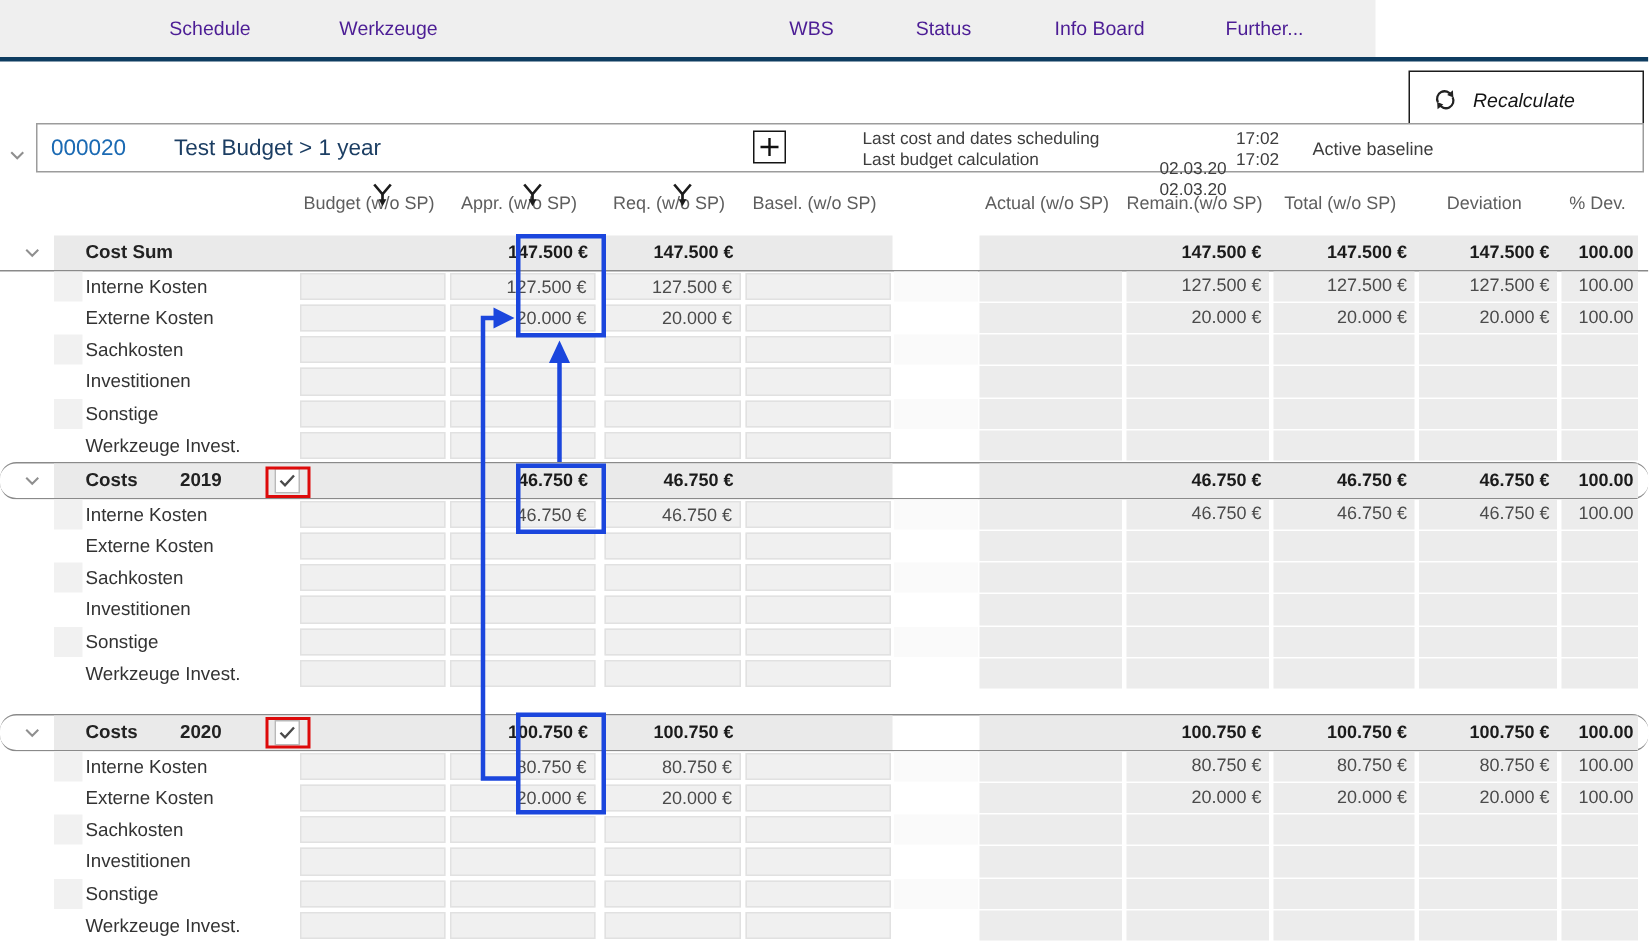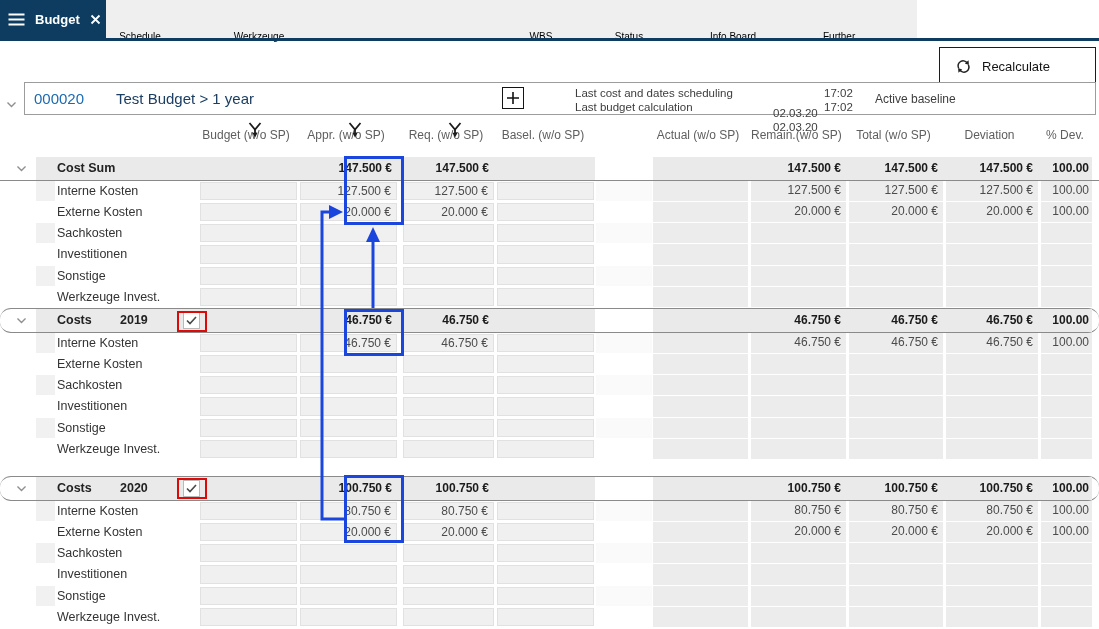--- a/index.html
+++ b/index.html
@@ -7,26 +7,26 @@
           font-family:"Liberation Sans",sans-serif;-webkit-font-smoothing:antialiased;}
 
   
   #tabbar{position:absolute;top:0;left:0;width:917px;height:38px;background:#efefef;}
   #active-tab{position:absolute;left:0;top:0;width:106px;height:38px;background:#0e3c60;
               display:flex;align-items:center;cursor:pointer;}
   #active-tab .ham{margin-left:8px;display:flex;}
   #active-tab .lbl{margin-left:10px;font-size:13px;font-weight:bold;color:#fff;}
   #active-tab .cls{margin-left:10px;display:flex;cursor:pointer;}
   .tab-item{position:absolute;top:0;height:38px;line-height:38px;transform:translateX(-50%);
-            font-size:10px;color:#000000;cursor:pointer;white-space:nowrap;margin-top:18px;}
+            font-size:13px;color:#4c1d95;cursor:pointer;white-space:nowrap;}
   #tab-underline{position:absolute;top:38px;left:0;width:1099px;height:3px;background:#0e3c60;}
 
   
   #recalc-btn{position:absolute;left:939px;top:47px;width:157px;height:39px;border:1px solid #1c1c1c;
-              background:#fff;display:flex;align-items:center;box-sizing:border-box;cursor:pointer;}
+              background:#fff;display:flex;align-items:center;box-sizing:border-box;cursor:pointer;font-style:italic;}
   #recalc-btn svg{margin-left:9px;}
   #recalc-btn span{margin-left:10px;font-size:13px;color:#141414;}
 
   
   #proj-chevron{position:absolute;left:6px;top:94px;}
   #project-box{position:absolute;left:24px;top:82px;width:1072px;height:33px;border:1px solid #9c9c9c;
                background:#fff;box-sizing:border-box;}
   #proj-id{position:absolute;left:9px;top:7px;font-size:15px;color:#1b6ab3;}
   #proj-title{position:absolute;left:91px;top:7px;font-size:15px;color:#1c3e63;}
   #plus-btn{position:absolute;left:477px;top:4px;width:22px;height:22px;border:1.5px solid #141414;
@@ -78,33 +78,20 @@
   #ann-red1{left:177px;top:311px;width:30px;height:21px;}
   #ann-red2{left:177px;top:478px;width:30px;height:21px;}
   #ann-arrows{position:absolute;left:0;top:0;pointer-events:none;}
 </style>
 </head>
 <body>
 
 <div id="screen">
 
   <div id="tabbar">
-    <div id="active-tab">
-      <span class="ham">
-        <svg width="17" height="13" viewBox="0 0 17 13">
-            <path d="M0.5 1.5 H16.5 M0.5 6.5 H16.5 M0.5 11.5 H16.5" stroke="#fff" stroke-width="2.2"></path>
-          </svg>
-      </span>
-      <span class="lbl">Budget</span>
-      <span class="cls">
-        <svg width="11" height="11" viewBox="0 0 11 11">
-            <path d="M1.5 1.5 L9.5 9.5 M9.5 1.5 L1.5 9.5" stroke="#fff" stroke-width="1.8"></path>
-          </svg>
-      </span>
-    </div>
   <div class="tab-item" style="left: 140px;">Schedule</div>
       <div class="tab-item" style="left: 259px;">Werkzeuge</div>
       <div class="tab-item" style="left: 541px;">WBS</div>
       <div class="tab-item" style="left: 629px;">Status</div>
       <div class="tab-item" style="left: 733px;">Info Board</div>
       <div class="tab-item" style="left: 843px;">Further...</div>
     </div>
   <div id="tab-underline"></div>
 
   <button id="recalc-btn">

